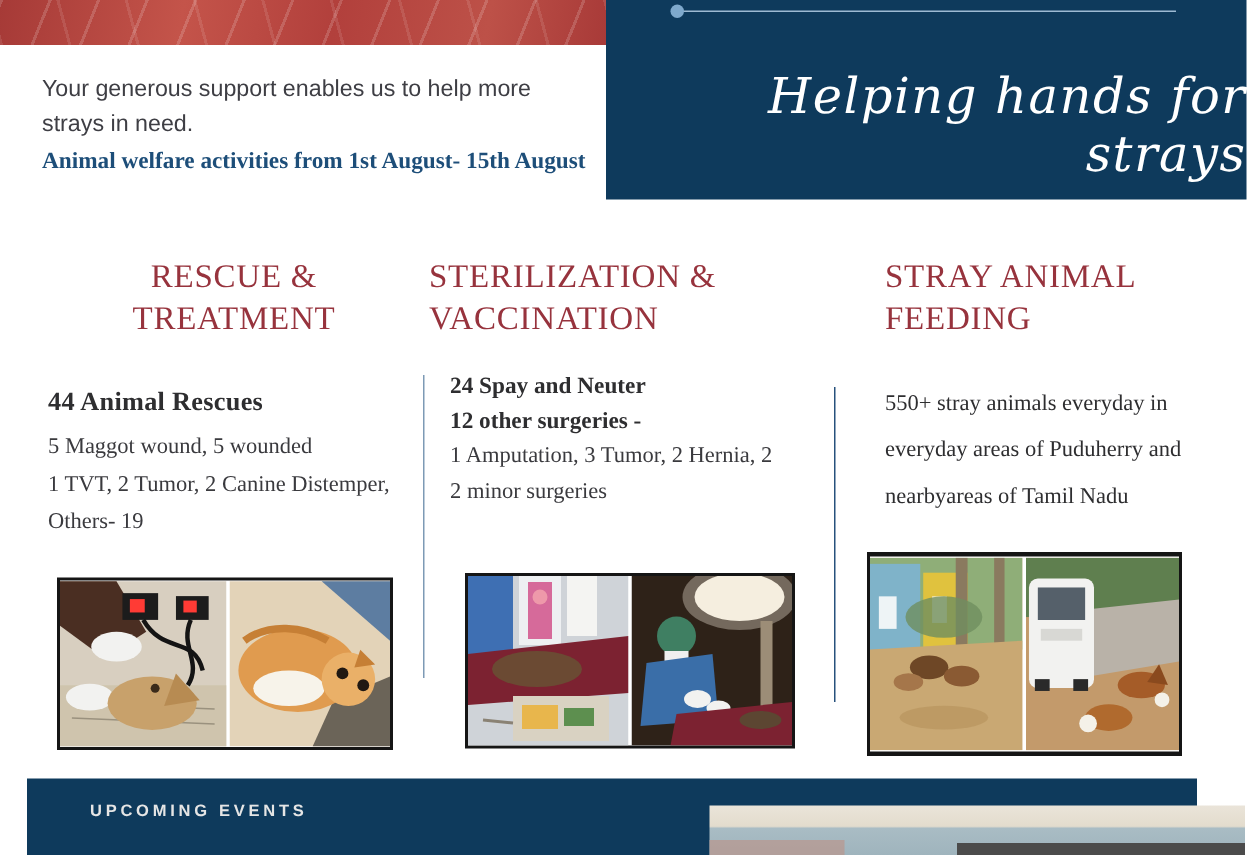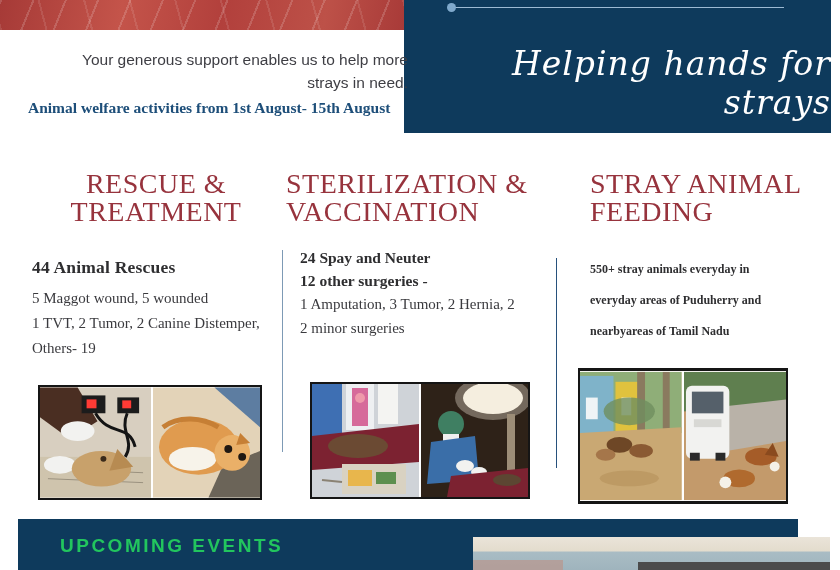--- a/index.html
+++ b/index.html
@@ -21,59 +21,59 @@
   .hero{position:absolute;left:404px;top:0;width:427px;height:133px;background:#0e3a5c;}
   .hero-rule{position:absolute;top:7px;left:48px;right:47px;height:1px;background:#9dbad3;}
   .hero-dot{position:absolute;top:3px;left:43px;width:9px;height:9px;border-radius:50%;background:#7fa9cc;}
   .hero-title{
     position:absolute;top:44px;left:0;right:0;text-align:right;color:#ffffff;
     font-family:"DejaVu Serif",serif;font-style:italic;font-size:33px;letter-spacing:1px;
   }
 
   
   .intro{position:absolute;left:28px;top:48px;width:380px;}
-  .intro-line{font-family:"Liberation Sans",sans-serif;font-size:15.5px;line-height:23px;color:#3e3e44;text-align:right;}
+  .intro-line{font-family:"Liberation Sans",sans-serif;font-size:15.5px;line-height:23px;color:#3e3e44;}
   .intro-highlight{margin-top:5px;font-size:15.5px;font-weight:bold;color:#1d4e79;}
 
   
   .col{position:absolute;top:170px;}
   .col1{left:32px;width:248px;}
   .col2{left:286px;width:252px;}
   .col3{left:590px;width:240px;}
-  .col-heading{color:#97333d;font-size:28px;line-height:28px;letter-spacing:.5px;}
+  .col-heading{color:#97333d;font-size:22px;line-height:28px;letter-spacing:.5px;}
   .col1 .col-heading{text-align:center;}
 
   .stats1{margin-top:31px;}
   .stat-title{font-size:17.5px;font-weight:bold;color:#2e2e30;margin-bottom:8px;letter-spacing:.2px;}
   .stat-line{font-size:15px;line-height:25px;color:#3a3a3e;}
 
   .stats2{margin-top:20px;margin-left:14px;}
   .stat-bold{font-size:15.5px;font-weight:bold;line-height:23px;color:#2e2e30;}
   .stats2 .stat-line{line-height:24px;}
 
   .stats3{margin-top:28px;}
-  .stat-bold3{font-size:12px;font-weight:bold;line-height:31px;color:#2e2e30;}
+  .stat-bold3{font-size:15px;font-weight:normal;line-height:31px;color:#2e2e30;}
 
   
   .divider-1{position:absolute;left:282px;top:250px;width:1px;height:202px;background:#7d9ab5;}
   .divider-2{position:absolute;left:556px;top:258px;width:1px;height:210px;background:#27517c;}
 
   
   .photo-strip{position:absolute;display:flex;gap:2px;background:#ffffff;
     border:2px solid #151515;box-sizing:border-box;}
   .photos-1{left:38px;top:385px;width:224px;height:115px;}
   .photos-2{left:310px;top:382px;width:220px;height:117px;}
   .photos-3{left:578px;top:368px;width:210px;height:136px;border-top-width:3px;border-bottom-width:3px;}
   .photo-strip svg{display:block;height:100%;}
 
   
   .footer{position:absolute;left:18px;top:519px;width:780px;height:51px;background:#0e3a5c;}
   .footer-title{
-    position:absolute;left:42px;top:16px;color:#22c55e;
-    font-family:"Liberation Sans",sans-serif;font-weight:800;font-size:19px;letter-spacing:2.5px;
+    position:absolute;left:42px;top:16px;color:#e5e5e5;
+    font-family:"Liberation Sans",sans-serif;font-weight:800;font-size:11px;letter-spacing:2.5px;
   }
   .footer-photo{
     position:absolute;left:473px;top:537px;width:357px;height:33px;
     background:linear-gradient(180deg,#eae4d9 0%,#e3dccd 42%,#a9bcc4 46%,#9fb4bd 100%);
   }
   .footer-photo .tub-band{position:absolute;right:0;bottom:0;width:192px;height:8px;background:#4b4b4b;}
   .footer-photo .rosy-patch{position:absolute;left:0;bottom:0;width:90px;height:10px;background:#b79a92;opacity:.8;}
 </style>
 </head>
 <body>

